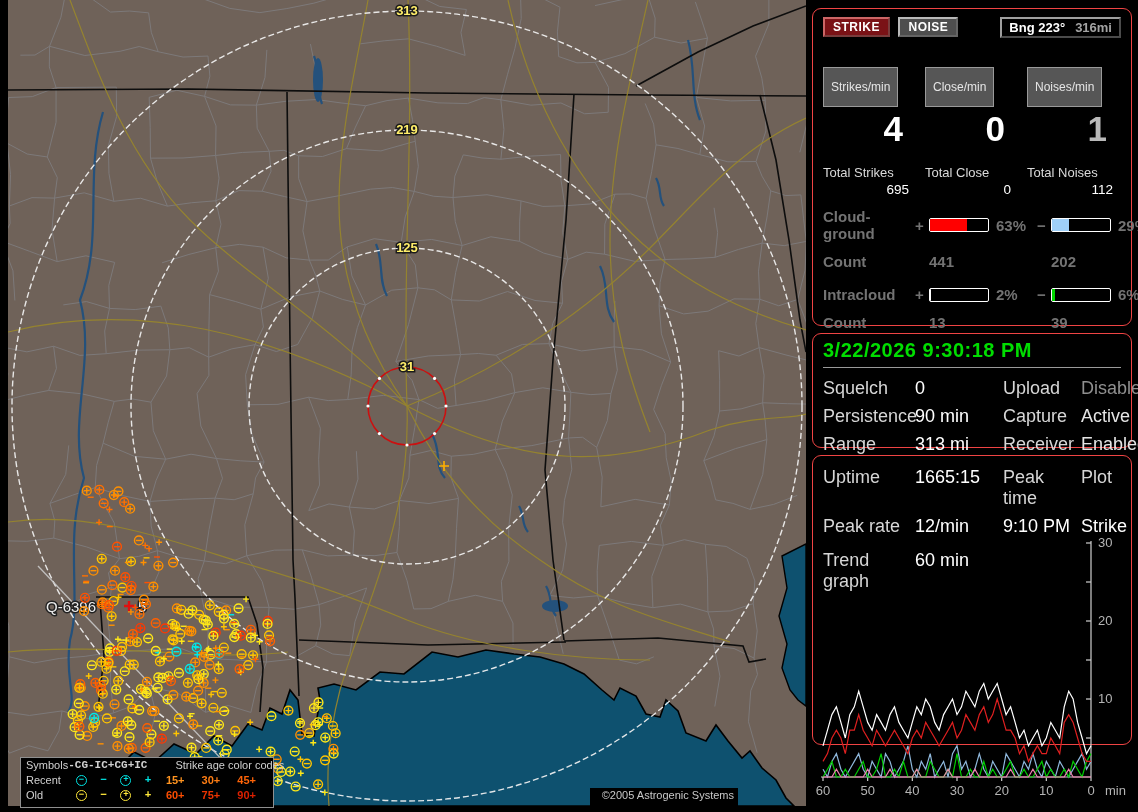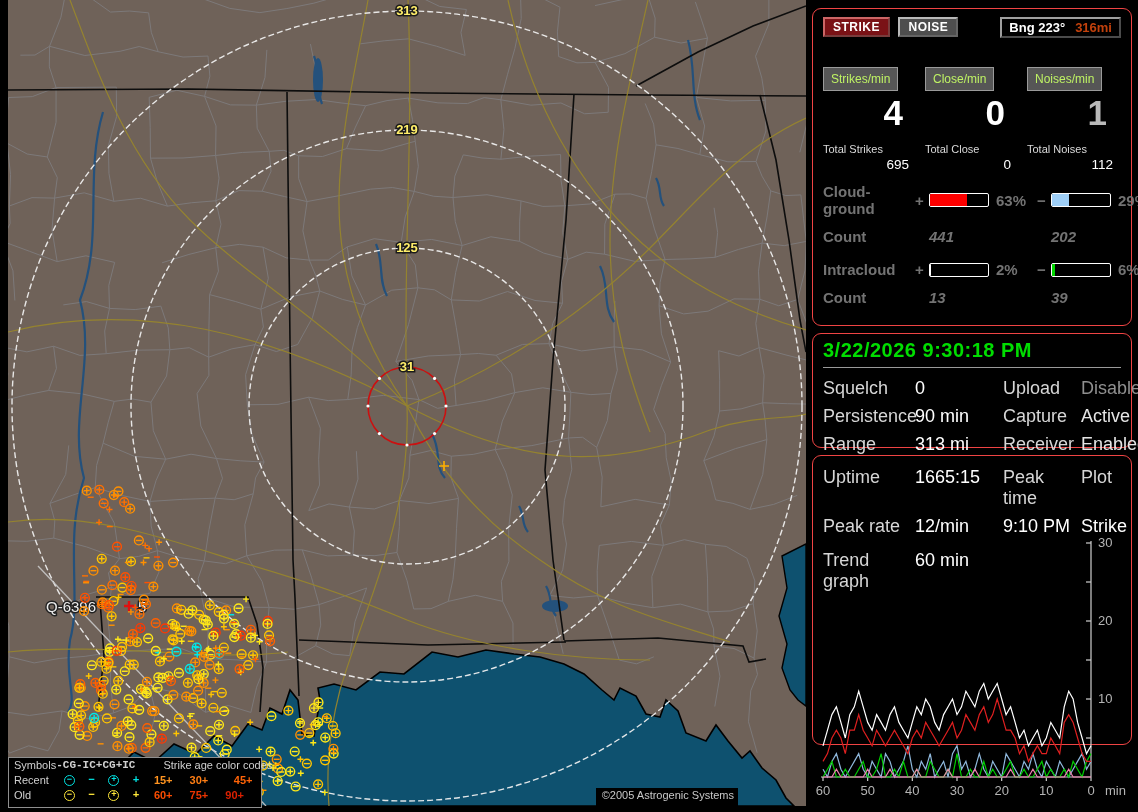--- a/index.html
+++ b/index.html
@@ -1,60 +1,60 @@
 <!DOCTYPE html>
 <html><head>
 <meta charset="utf-8">
 <style>
   html,body{margin:0;padding:0;background:#000;width:1138px;height:812px;overflow:hidden;
     font-family:"Liberation Sans","DejaVu Sans",sans-serif;-webkit-font-smoothing:antialiased;}
   #stage{position:relative;width:1138px;height:812px;background:#000;}
   
   #map{position:absolute;left:8px;top:0;width:730px;height:806px;background:#6f6259;}
   #map-svg{position:absolute;left:0;top:0;}
-  #map-legend{position:absolute;left:0px;top:757px;width:252px;height:49px;background:#000;
+  #map-legend{position:absolute;left:12px;top:757px;width:252px;height:49px;background:#000;
     border:1px solid #8f8f8f;font-size:11px;color:#d0d0d0;line-height:15px;z-index:5;}
   .lg-row{display:flex;align-items:center;height:15px;padding-left:5px;white-space:nowrap;}
   .lg-c0{width:46px;} .lg-sym{width:23px;text-align:center;font-weight:bold;font-family:Liberation Mono, monospace;}
   .lg-age{width:37px;text-align:left;font-weight:bold;}
   .lg-hdr-age{width:116px;}
   .cyan{color:#00e2e2;} .yel{color:#ffe83a;}
   .circ{display:inline-block;width:9px;height:9px;border:1px solid currentColor;border-radius:50%;
     line-height:8px;font-size:9px;text-align:center;vertical-align:middle;font-weight:bold;}
   #map-copyright{position:absolute;right:0;bottom:0;height:16px;background:#000;color:#c8c8c8;
-    font-size:11px;padding:1px 4px 1px 6px;z-index:5;}
+    font-size:11px;padding:1px 4px 1px 12px;z-index:5;}
   
   #panel{position:absolute;left:812px;top:0;width:326px;height:812px;}
   .box{position:absolute;left:0;width:320px;background:#000;border:1px solid #ef4444;border-radius:9px;box-sizing:border-box;}
   #box-counters{top:8px;height:318px;padding:8px 10px;}
   #box-status{top:333px;height:115px;padding:5px 10px;}
   #box-info{top:455px;height:290px;padding:7px 10px;}
   .btn{display:inline-block;border:2px outset #b9b9b9;color:#fff;font-weight:bold;font-size:12px;
     padding:1px 8px;letter-spacing:0.5px;cursor:default;}
   .btn-strike{background:#7a1216;border-color:#c66;}
   .btn-noise{background:#4e4e4e;margin-left:4px;}
   .bng{float:right;background:#000;border:2px outset #9f9f9f;font-size:13px;font-weight:bold;
     color:#fff;padding:1px 7px;}
-  .bng .mi{color:#c2410c;margin-left:10px;}
+  .bng .mi{color:#a3a3a3;margin-left:10px;}
   .cnt-grid{display:grid;grid-template-columns:1fr 1fr 1fr;column-gap:8px;margin-top:30px;}
-  .chip{display:inline-block;background:#565656;border:1px solid #9a9a9a;color:#bef264;font-size:12px;
-    padding:4px 7px;}
+  .chip{display:inline-block;background:#565656;border:1px solid #9a9a9a;color:#e5e5e5;font-size:12px;
+    padding:12px 7px;}
   .bignum{font-size:35px;font-weight:bold;color:#fff;text-align:right;padding-right:14px;margin-top:2px;}
   .dim-num{color:#b9b9b9;}
-  .tot-lbl{color:#dadada;font-size:11px;margin-top:10px;}
+  .tot-lbl{color:#dadada;font-size:13px;margin-top:16px;}
   .tot-val{color:#fff;font-size:13.5px;text-align:right;padding-right:8px;margin-top:2px;}
   .dist-title{color:#cfcfcf;font-size:13px;border-bottom:1px solid #9a9a9a;padding-bottom:4px;
     margin-top:22px;}
   .dist-grid{display:grid;grid-template-columns:92px 14px 62px 46px 14px 62px 1fr;align-items:center;
     margin-top:11px;font-size:15px;color:#737373;}
   .dist-name{font-weight:bold;} .dist-sign{font-weight:bold;text-align:left;}
   .bar{width:58px;height:12px;border:1px solid #fff;border-radius:2px;background:#000;overflow:hidden;}
   .bar i{display:block;height:100%;}
   .pct{font-weight:bold;padding-left:5px;}
-  .cnt-val{font-weight:bold;font-style:italic;}
+  .cnt-val{font-weight:bold;}
   .datetime{color:#00dd00;font-size:20px;font-weight:bold;border-bottom:1px solid #9a9a9a;
     padding-bottom:5px;letter-spacing:0.5px;}
   .kv-grid{display:grid;grid-template-columns:92px 88px 78px 1fr;row-gap:7px;font-size:18px;
     margin-top:10px;color:#fff;}
   .lbl{color:#d6d6d6;} .green{color:#e5e5e5;} .dimv{color:#8f8f8f;}
   #trend-svg{position:absolute;left:2px;top:76px;}
   text{font-family:"Liberation Sans","DejaVu Sans",sans-serif;}
 </style>
 </head>
 <body>
@@ -1013,21 +1013,21 @@
       </div>
       <div class="lg-row">
         <span class="lg-c0">Recent</span>
         <span class="lg-sym cyan"><span class="circ">−</span></span>
         <span class="lg-sym cyan">−</span>
         <span class="lg-sym cyan"><span class="circ">+</span></span>
         <span class="lg-sym cyan">+</span>
         <span style="width:7px"></span>
         <span class="lg-age" style="color: rgb(255, 148, 32);">15+</span>
         <span class="lg-age" style="color: rgb(255, 126, 20);">30+</span>
-        <span class="lg-age" style="color: rgb(255, 100, 8); text-align: center;">45+</span>
+        <span class="lg-age" style="color: rgb(255, 100, 8);">45+</span>
       </div>
       <div class="lg-row">
         <span class="lg-c0">Old</span>
         <span class="lg-sym yel"><span class="circ">−</span></span>
         <span class="lg-sym yel">−</span>
         <span class="lg-sym yel"><span class="circ">+</span></span>
         <span class="lg-sym yel">+</span>
         <span style="width:7px"></span>
         <span class="lg-age" style="color: rgb(250, 76, 0);">60+</span>
         <span class="lg-age" style="color: rgb(238, 52, 0);">75+</span>

